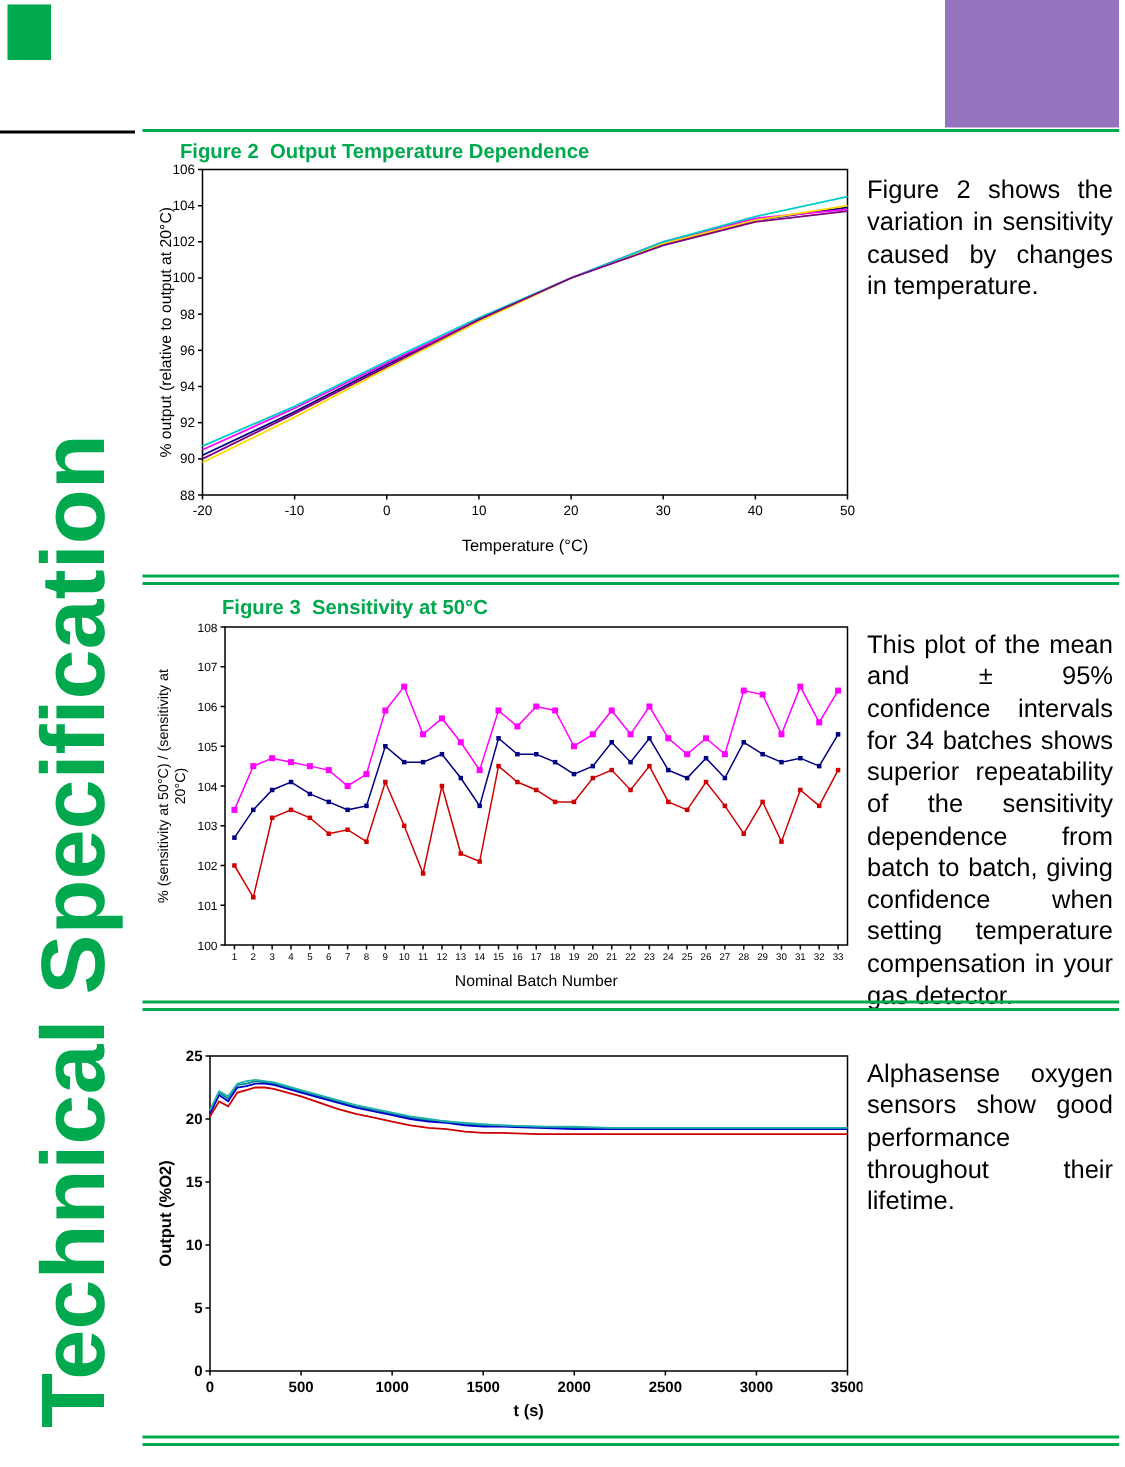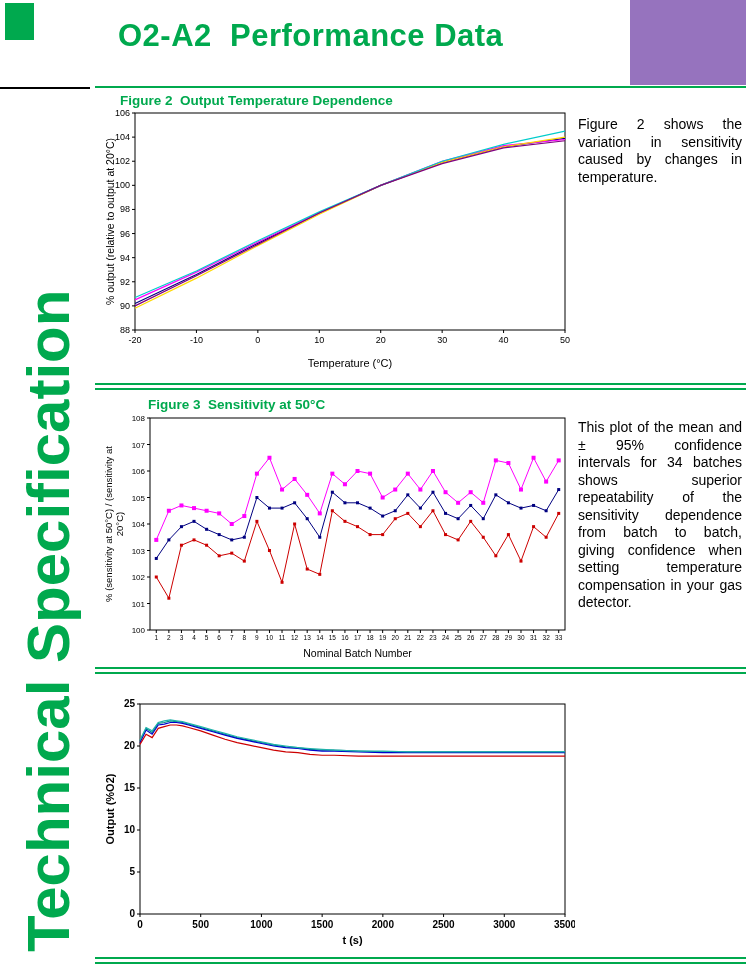--- a/index.html
+++ b/index.html
@@ -18,42 +18,41 @@
   .vertical-title {
     position:absolute; left:14px; top:952px; transform:rotate(-90deg); transform-origin:0 0;
     font-size:60px; font-weight:bold; color:var(--green); white-space:nowrap; letter-spacing:0px;
   }
   .fig-caption {
     position:absolute; left:120px; font-size:13.5px; font-weight:bold;
     color:var(--green); white-space:pre;
   }
   .cap-f2 { top:93px;text-align:right; } .cap-f3 { top:397px;margin-left:28px; } .cap-f4 { top:681px; }
   .side-note {
-    position:absolute; left:578px; width:164px; font-size:14px; line-height:1.25;
+    position:absolute; left:578px; width:164px; font-size:17px; line-height:1.25;
     text-align:justify; color:#000;
   }
   .note-f2 { top:116px; } .note-f3 { top:419px; } .note-f4 { top:705px; }
   .sep { position:absolute; left:95px; width:651px; height:3px;
     border-top:2px solid var(--green); border-bottom:2px solid var(--green); }
   .sep1 { top:383px; } .sep2 { top:667px; } .sep3 { top:957px; }
   .chart-box { position:absolute; }
   .box-f2 { left:100px; top:106px; width:475px; height:270px; }
   .box-f3 { left:100px; top:410px; width:475px; height:252px; }
   .box-f4 { left:100px; top:697px; width:475px; height:252px; }
   svg text { font-family:"Liberation Sans", sans-serif; fill:#000; }
 </style>
 </head>
 <body>
 
 <div class="page">
 
   <div class="corner-square"></div>
   <div class="black-rule"></div>
   <div class="purple-block"></div>
-  <div class="page-title">O2-A2  Performance Data</div>
   <div class="header-rule"></div>
   <div class="vertical-title">Technical Specification</div>
 
   <div class="fig-caption cap-f2">Figure 2  Output Temperature Dependence</div>
   <div class="chart-box box-f2" id="chart-f2"><svg width="475" height="270">
         <rect x="35" y="7" width="430" height="217" fill="none" stroke="#000" stroke-width="1"></rect>
         <line x1="32" y1="224" x2="35" y2="224" stroke="#000"></line>
         <text x="30" y="227" text-anchor="end" font-size="9" font-weight="normal">88</text>
         <line x1="32" y1="199.88888888888889" x2="35" y2="199.88888888888889" stroke="#000"></line>
         <text x="30" y="202.88888888888889" text-anchor="end" font-size="9" font-weight="normal">90</text>
@@ -328,16 +327,17 @@
         <text x="404.2857142857143" y="231" text-anchor="middle" font-size="10" font-weight="bold">3000</text>
         <line x1="465" y1="217" x2="465" y2="220" stroke="#000"></line>
         <text x="465" y="231" text-anchor="middle" font-size="10" font-weight="bold">3500</text>
         <polyline points="40,43.95999999999998 46.07142857142857,31.359999999999985 52.14285714285714,35.559999999999974 58.214285714285715,26.32000000000002 64.28571428571428,25.47999999999999 70.35714285714286,23.799999999999983 76.42857142857143,24.640000000000015 82.5,25.47999999999999 88.57142857142857,27.159999999999997 100.71428571428571,30.52000000000001 112.85714285714286,33.879999999999995 125,37.24000000000001 137.14285714285714,40.599999999999994 149.28571428571428,43.120000000000005 161.42857142857142,45.640000000000015 173.57142857142856,48.16 185.71428571428572,49.84 197.85714285714286,50.67999999999998 210,52.359999999999985 222.14285714285714,53.19999999999999 234.28571428571428,53.19999999999999 258.57142857142856,54.04000000000002 282.85714285714283,54.879999999999995 307.1428571428571,54.879999999999995 331.42857142857144,54.879999999999995 355.7142857142857,54.879999999999995 380,54.879999999999995 404.2857142857143,54.879999999999995 428.57142857142856,54.879999999999995 452.85714285714283,54.879999999999995 465,54.879999999999995" fill="none" stroke="#008B8B" stroke-width="1.2"></polyline>
         <polyline points="40,45.640000000000015 46.07142857142857,33.04000000000002 52.14285714285714,37.24000000000001 58.214285714285715,28 64.28571428571428,27.159999999999997 70.35714285714286,25.47999999999999 76.42857142857143,25.47999999999999 82.5,26.32000000000002 88.57142857142857,28 100.71428571428571,31.359999999999985 112.85714285714286,34.72 125,38.08000000000001 137.14285714285714,41.44 149.28571428571428,43.95999999999998 161.42857142857142,46.47999999999999 173.57142857142856,49 185.71428571428572,50.67999999999998 197.85714285714286,51.52000000000001 210,53.19999999999999 222.14285714285714,54.04000000000002 234.28571428571428,54.04000000000002 258.57142857142856,54.879999999999995 282.85714285714283,55.72 307.1428571428571,55.72 331.42857142857144,55.72 355.7142857142857,55.72 380,55.72 404.2857142857143,55.72 428.57142857142856,55.72 452.85714285714283,55.72 465,55.72" fill="none" stroke="#0000CD" stroke-width="1.2"></polyline>
         <polyline points="40,47.32000000000002 46.07142857142857,37.24000000000001 52.14285714285714,40.599999999999994 58.214285714285715,31.359999999999985 64.28571428571428,29.680000000000007 70.35714285714286,28 76.42857142857143,28 82.5,28.840000000000032 88.57142857142857,30.52000000000001 100.71428571428571,33.879999999999995 112.85714285714286,38.08000000000001 125,42.27999999999997 137.14285714285714,45.640000000000015 149.28571428571428,48.16 161.42857142857142,50.67999999999998 173.57142857142856,53.19999999999999 185.71428571428572,54.879999999999995 197.85714285714286,55.72 210,57.400000000000006 222.14285714285714,58.24000000000001 234.28571428571428,58.24000000000001 258.57142857142856,59.08000000000001 282.85714285714283,59.08000000000001 307.1428571428571,59.08000000000001 331.42857142857144,59.08000000000001 355.7142857142857,59.08000000000001 380,59.08000000000001 404.2857142857143,59.08000000000001 428.57142857142856,59.08000000000001 452.85714285714283,59.08000000000001 465,59.08000000000001" fill="none" stroke="#CC0000" stroke-width="1.2"></polyline>
         <polyline points="40,43.120000000000005 46.07142857142857,30.52000000000001 52.14285714285714,33.879999999999995 58.214285714285715,25.47999999999999 64.28571428571428,23.799999999999983 70.35714285714286,22.95999999999998 76.42857142857143,23.799999999999983 82.5,24.640000000000015 88.57142857142857,26.32000000000002 100.71428571428571,29.680000000000007 112.85714285714286,33.04000000000002 125,36.400000000000006 137.14285714285714,39.75999999999999 149.28571428571428,42.27999999999997 161.42857142857142,44.80000000000001 173.57142857142856,47.32000000000002 185.71428571428572,49 197.85714285714286,50.67999999999998 210,51.52000000000001 222.14285714285714,52.359999999999985 234.28571428571428,53.19999999999999 258.57142857142856,54.04000000000002 282.85714285714283,54.04000000000002 307.1428571428571,54.879999999999995 331.42857142857144,54.879999999999995 355.7142857142857,54.879999999999995 380,54.879999999999995 404.2857142857143,54.879999999999995 428.57142857142856,54.879999999999995 452.85714285714283,54.879999999999995 465,54.879999999999995" fill="none" stroke="#20B2AA" stroke-width="1.2"></polyline>
         <text x="252.5" y="247" text-anchor="middle" font-size="11" font-weight="bold">t (s)</text>
         <text x="14" y="112" text-anchor="middle" font-size="11" font-weight="bold" transform="rotate(-90 14 112)">Output (%O2)</text>
       </svg></div>
+  <div class="side-note note-f4">Alphasense oxygen sensors show good performance throughout their lifetime.</div>
 
   <div class="sep sep3"></div>
 
 </div>
 
 </body></html>

